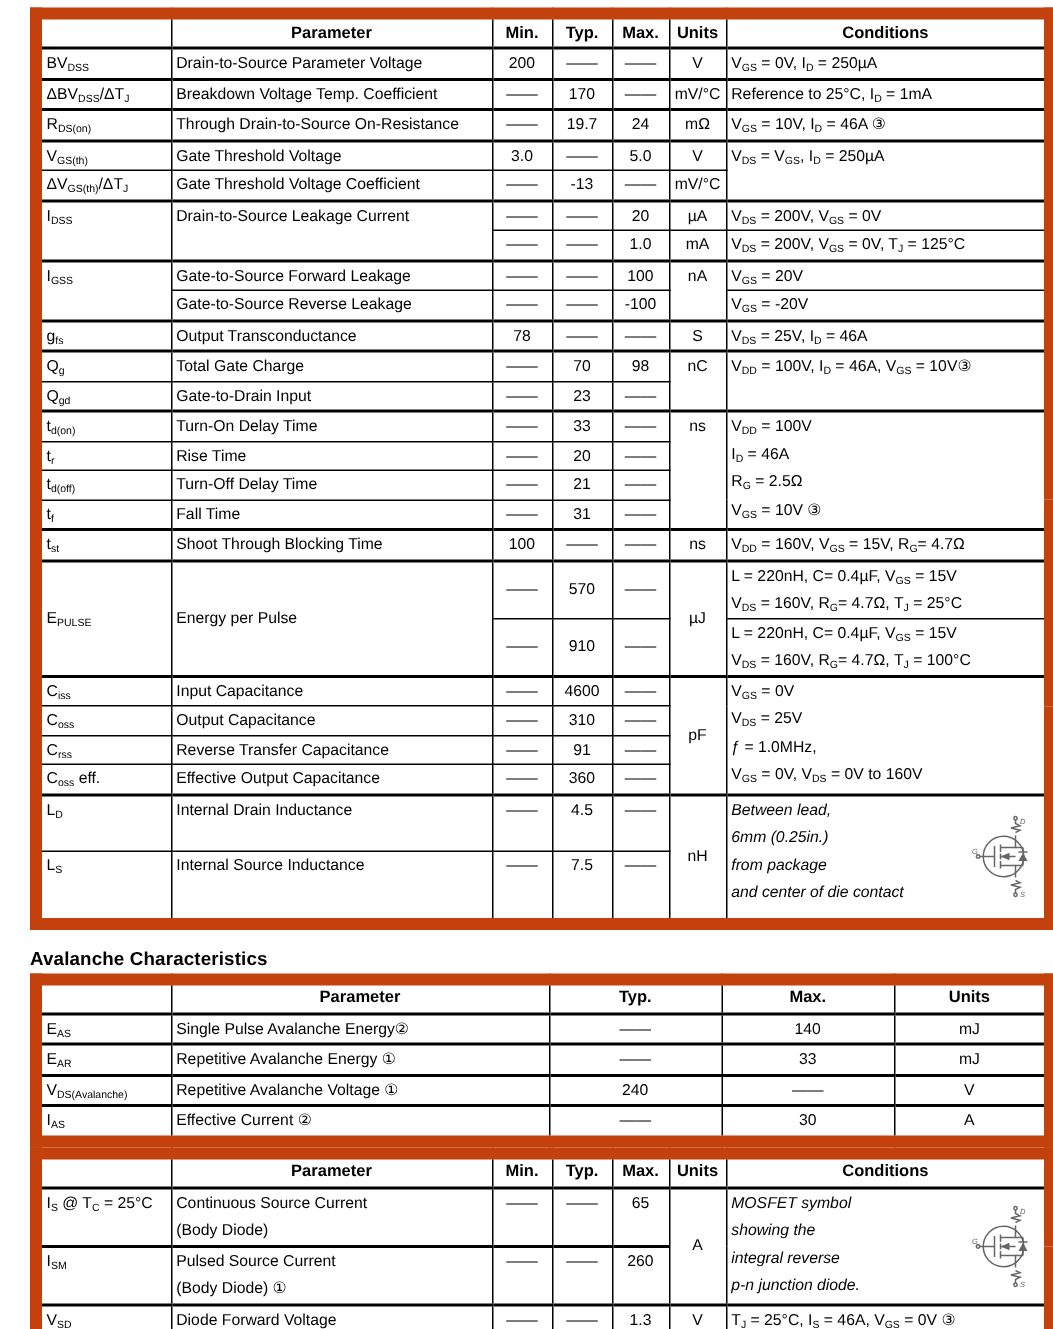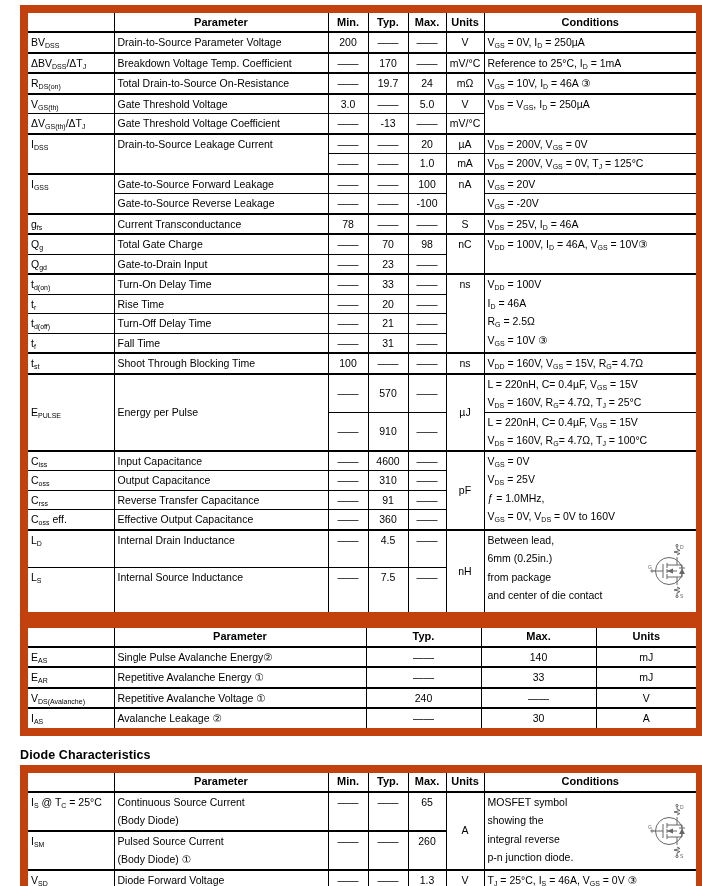--- a/index.html
+++ b/index.html
@@ -16,21 +16,21 @@
     line-height:18.5px;
     white-space:normal;
   }
   table.ds th{font-weight:bold;font-size:11px;height:18px;border-bottom:2px solid #000;line-height:17px;}
   table.ds tr{height:19px;}
   table.ds td.al{text-align:left;padding-left:3px;}
   table.ds tr.grp td{border-top:2px solid #000;}
   table.ds td.vt{vertical-align:top;}
   sub{font-size:7px;vertical-align:-2px;line-height:0;letter-spacing:0;}
   .sec-title{font-weight:bold;font-size:12.5px;margin:12px 0 3px 0;letter-spacing:0.1px;}
-  td.icon-cell{position:relative;}
+  td.icon-cell{position:relative;font-style:italic;}
   td.icon-cell .cond-text{display:block;}
   .mosfet{position:absolute;right:2px;top:50%;transform:translateY(-50%);display:block;line-height:0;}
 </style>
 </head>
 <body>
 
 <div class="page">
 
   <table class="ds" id="tbl-electrical">
       <colgroup>
@@ -67,21 +67,21 @@
           <td class="al sym">ΔBV<sub>DSS</sub>/ΔT<sub>J</sub></td>
           <td class="al">Breakdown Voltage Temp. Coefficient</td>
           <td>——</td>
           <td>170</td>
           <td>——</td>
           <td>mV/°C</td>
           <td class="al">Reference to 25°C, I<sub>D</sub> = 1mA</td>
         </tr>
         <tr class="grp">
           <td class="al sym">R<sub>DS(on)</sub></td>
-          <td class="al">Total Drain-to-Source On-Resistance</td>
+          <td class="al">Through Drain-to-Source On-Resistance</td>
           <td>——</td>
           <td>19.7</td>
           <td>24</td>
           <td>mΩ</td>
           <td class="al">V<sub>GS</sub> = 10V, I<sub>D</sub> = 46A ③</td>
         </tr>
         <tr class="grp">
           <td class="al sym">V<sub>GS(th)</sub></td>
           <td class="al">Gate Threshold Voltage</td>
           <td>3.0</td>
@@ -125,21 +125,21 @@
         </tr>
         <tr>
           <td class="al">Gate-to-Source Reverse Leakage</td>
           <td>——</td>
           <td>——</td>
           <td>-100</td>
           <td class="al">V<sub>GS</sub> = -20V</td>
         </tr>
         <tr class="grp">
           <td class="al sym">g<sub>fs</sub></td>
-          <td class="al">Current Transconductance</td>
+          <td class="al">Output Transconductance</td>
           <td>78</td>
           <td>——</td>
           <td>——</td>
           <td>S</td>
           <td class="al">V<sub>DS</sub> = 25V, I<sub>D</sub> = 46A</td>
         </tr>
         <tr class="grp">
           <td class="al sym">Q<sub>g</sub></td>
           <td class="al">Total Gate Charge</td>
           <td>——</td>
@@ -281,20 +281,21 @@
         <tr style="height: 48px;">
           <td class="al vt sym">L<sub>S</sub></td>
           <td class="al vt">Internal Source Inductance</td>
           <td class="vt">——</td>
           <td class="vt">7.5</td>
           <td class="vt">——</td>
         </tr>
       </tbody>
     </table>
 
+  <div class="sec-title">Avalanche Characteristics</div>
 
   <table class="ds" id="tbl-avalanche">
       <colgroup>
         <col style="width: 90px;">
         <col style="width: 252px;">
         <col style="width: 115px;">
         <col style="width: 115px;">
         <col style="width: 104px;">
       </colgroup>
       <thead>
@@ -323,29 +324,28 @@
         </tr>
         <tr class="grp">
           <td class="al sym">V<sub>DS(Avalanche)</sub></td>
           <td class="al">Repetitive Avalanche Voltage  ①</td>
           <td>240</td>
           <td>——</td>
           <td>V</td>
         </tr>
         <tr class="grp">
           <td class="al sym">I<sub>AS</sub></td>
-          <td class="al">Avalanche Leakage  ②</td>
+          <td class="al">Effective Current  ②</td>
           <td>——</td>
           <td>30</td>
           <td>A</td>
         </tr>
       </tbody>
     </table>
 
-  <div class="sec-title">Diode Characteristics</div>
 
   <table class="ds" id="tbl-diode">
       <colgroup>
         <col style="width: 90px;">
         <col style="width: 214px;">
         <col style="width: 40px;">
         <col style="width: 40px;">
         <col style="width: 38px;">
         <col style="width: 38px;">
         <col style="width: 216px;">

